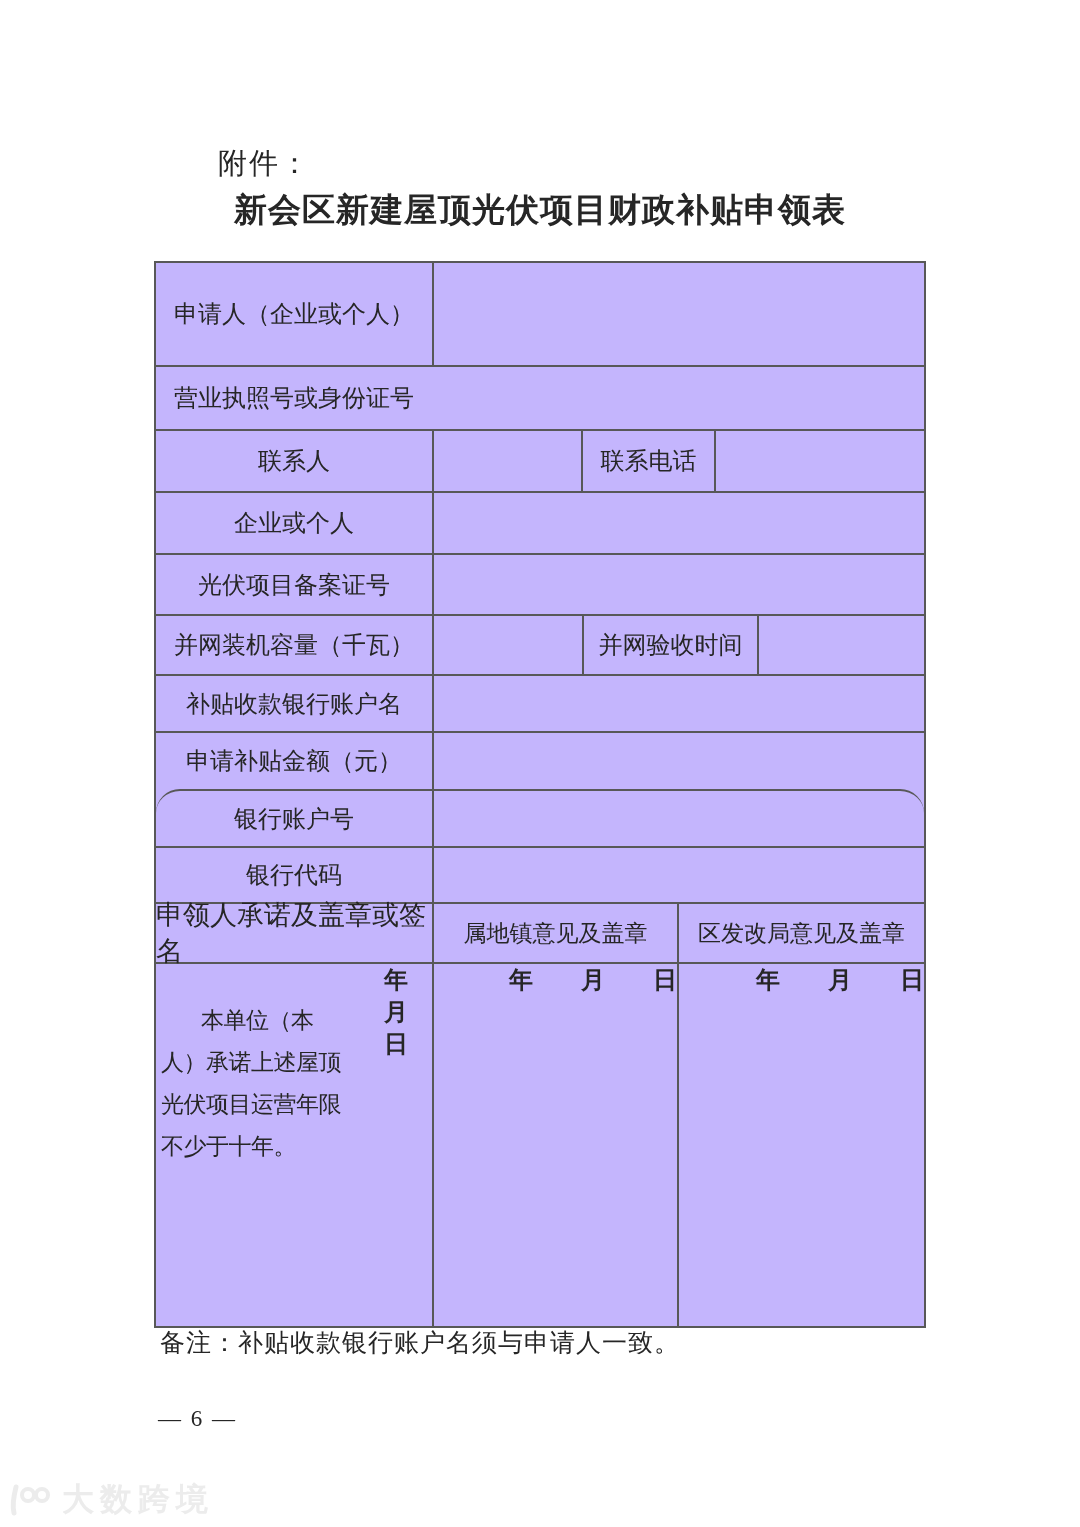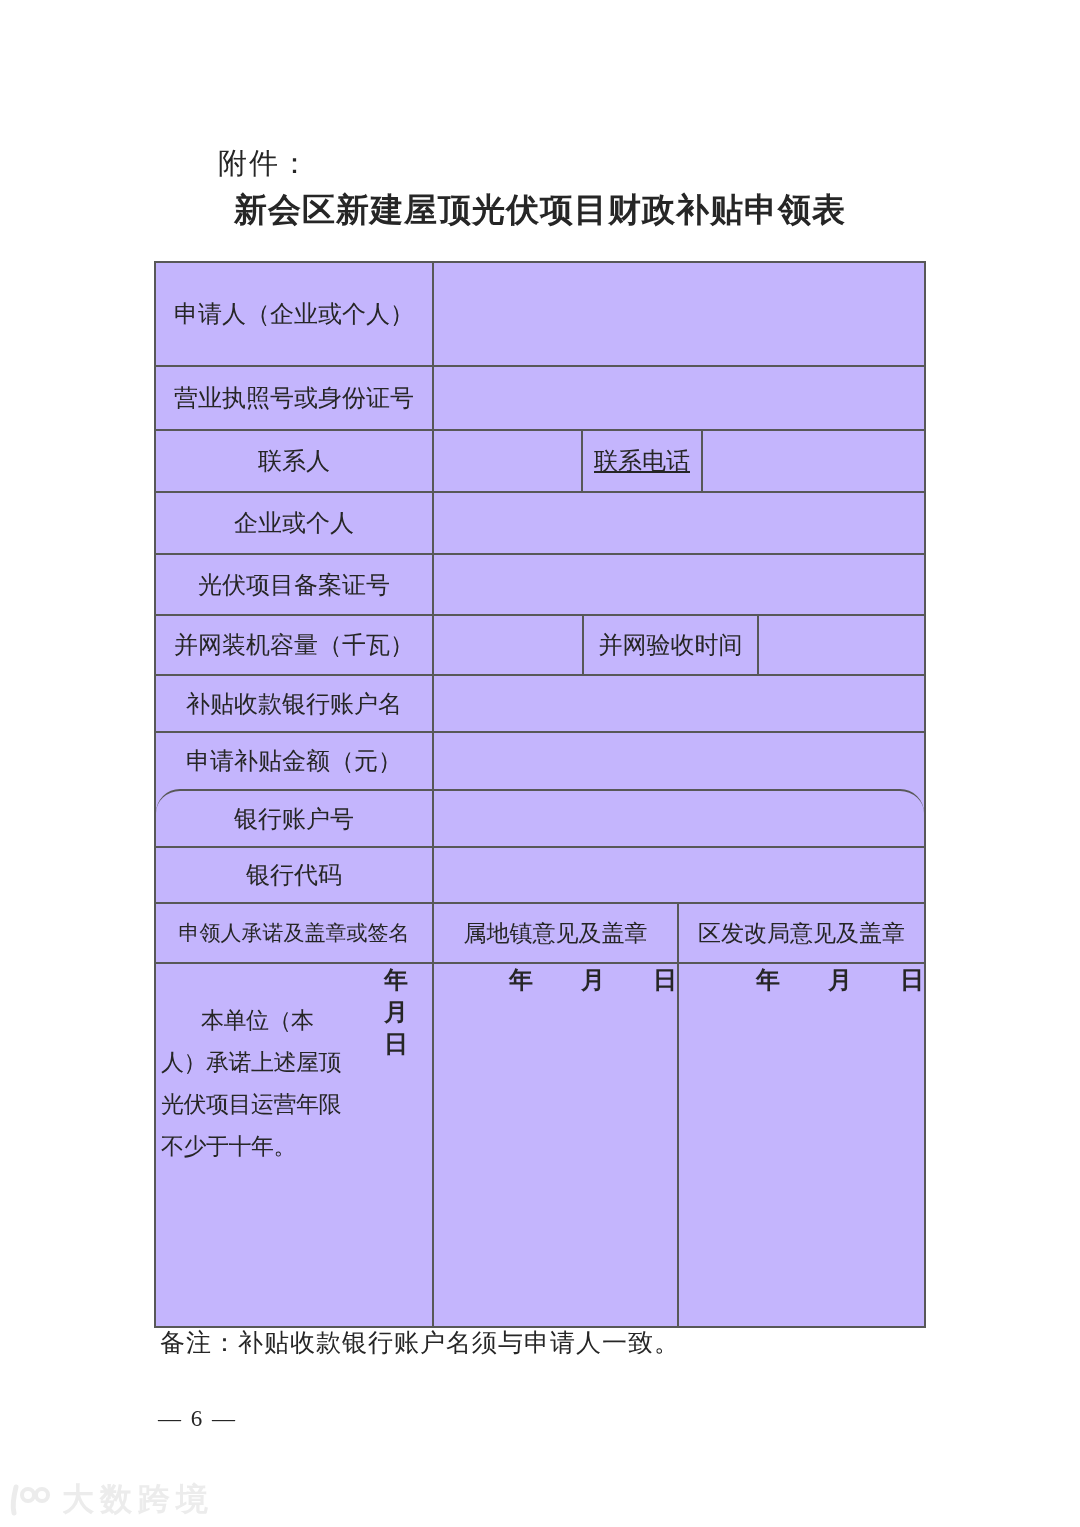--- a/index.html
+++ b/index.html
@@ -36,32 +36,32 @@
   .row:first-child{border-top:none;}
   .cell{
     box-sizing:border-box;
     border-left:2px solid var(--line);
     display:flex;align-items:center;justify-content:center;
     font-size:24px;
   }
   .cell:first-child{border-left:none;}
   .w-label{width:276px;flex:none;text-align:center;}
   .w-rest{flex:1;}
-  .h1{height:102px;} .h2{height:64px;} .h3{height:62px;} .h4{height:62px;}
+  .h1{height:102px;} .h2{height:64px;align-items:center;} .h3{height:62px;} .h4{height:62px;}
   .h5{height:61px;} .h6{height:60px;} .h7{height:58px;} .h8{height:57px;}
   .h9{height:57px;border-radius:24px;} .h10{height:56px;} .h11{height:60px;} .h12{height:364px;}
   .r3 .gap1{width:149px;flex:none;}
-  .r3 .label2{width:120px;flex:none;text-decoration:underline;}
+  .r3 .label2{width:133px;flex:none;}
   .r6 .gap1{width:150px;flex:none;}
   .r6 .label2{width:175px;flex:none;}
   .sig .c1{width:276px;flex:none;}
   .sig .c2{width:245px;flex:none;}
   .sig .c3{flex:1;}
   .sig-head{font-size:23px;}
-  .sig-head.first{font-size:21px;}
+  .sig-head.first{font-size:27px;}
   .bigcell{
     flex-direction:row;justify-content:space-between;
     align-items:stretch;
   }
   .commitment{
     padding:36px 5px 0 5px;
     font-size:23px;line-height:42px;letter-spacing:-0.5px;
     text-indent:40px;text-align:left;
   }
   .dateline{

